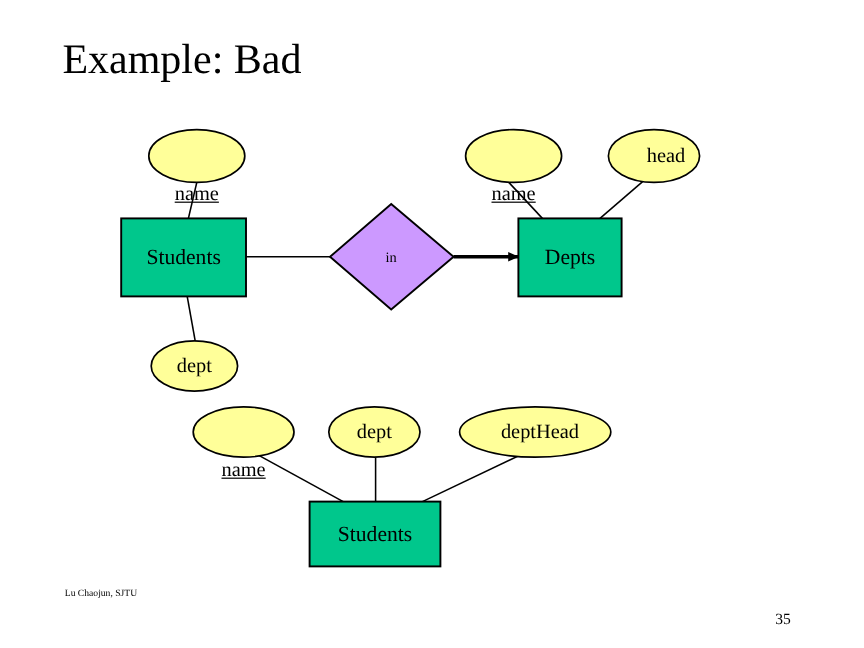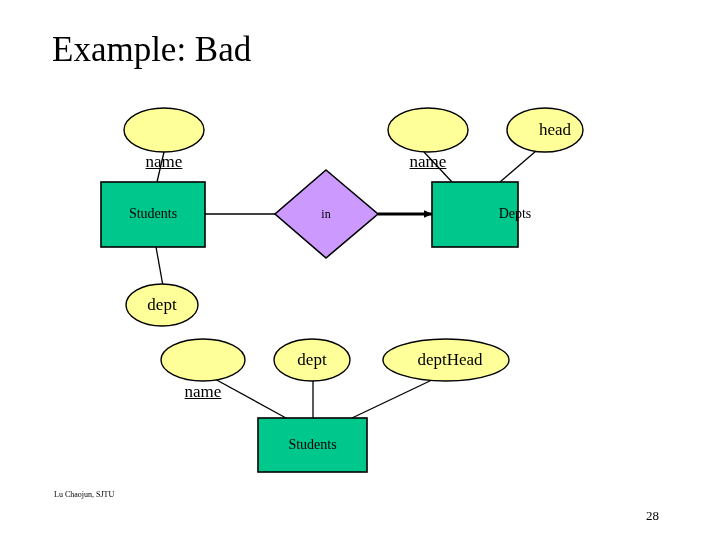--- a/index.html
+++ b/index.html
@@ -43,21 +43,21 @@
   }
   .ellipse-label {
     font-size: 17px;
     line-height: 17px;
   }
   .ellipse-label.key {
     text-decoration: underline;
     margin-top: 32px;
   }
   .box-label {
-    font-size: 14px;
+    font-size: 18px;
     line-height: 18px;
   }
   .diamond-label {
     font-size: 12px;
     line-height: 17px;
   }
   #footer-author {
     position: absolute;
     left: 54px;
     top: 490px;
@@ -121,21 +121,21 @@
 
   <div class="node-label ellipse-label key" style="left:124px; top:121px; width:80px;">name</div>
   <div class="node-label ellipse-label key" style="left:388px; top:121px; width:80px;">name</div>
   <div class="node-label ellipse-label" style="left:507px; top:121px; width:96px;">head</div>
   <div class="node-label ellipse-label" style="left:126px; top:296px; width:72px;">dept</div>
   <div class="node-label ellipse-label key" style="left:161px; top:351px; width:84px;">name</div>
   <div class="node-label ellipse-label" style="left:274px; top:351px; width:76px;">dept</div>
   <div class="node-label ellipse-label" style="left:383px; top:351px; width:134px;">deptHead</div>
 
   <div class="node-label box-label" style="left:101px; top:205px; width:104px;">Students</div>
-  <div class="node-label box-label" style="left:432px; top:205px; width:86px;padding-left:40px;">Depts</div>
+  <div class="node-label box-label" style="left:432px; top:205px; width:86px;">Depts</div>
   <div class="node-label box-label" style="left:258px; top:436px; width:109px;">Students</div>
 
   <div class="node-label diamond-label" style="left:286px; top:206px; width:80px;">in</div>
 
   <div id="footer-author">Lu Chaojun, SJTU</div>
-  <div id="footer-page">28</div>
+  <div id="footer-page">35</div>
 
 </div>
 
 </body></html>

